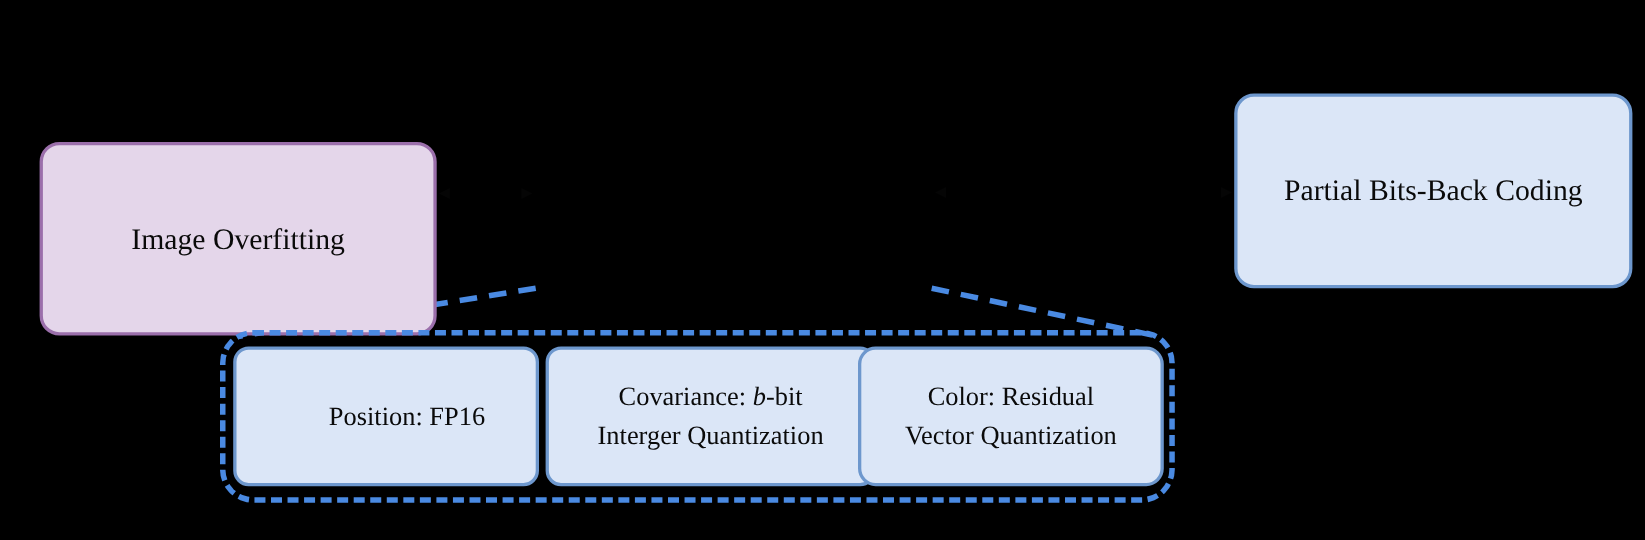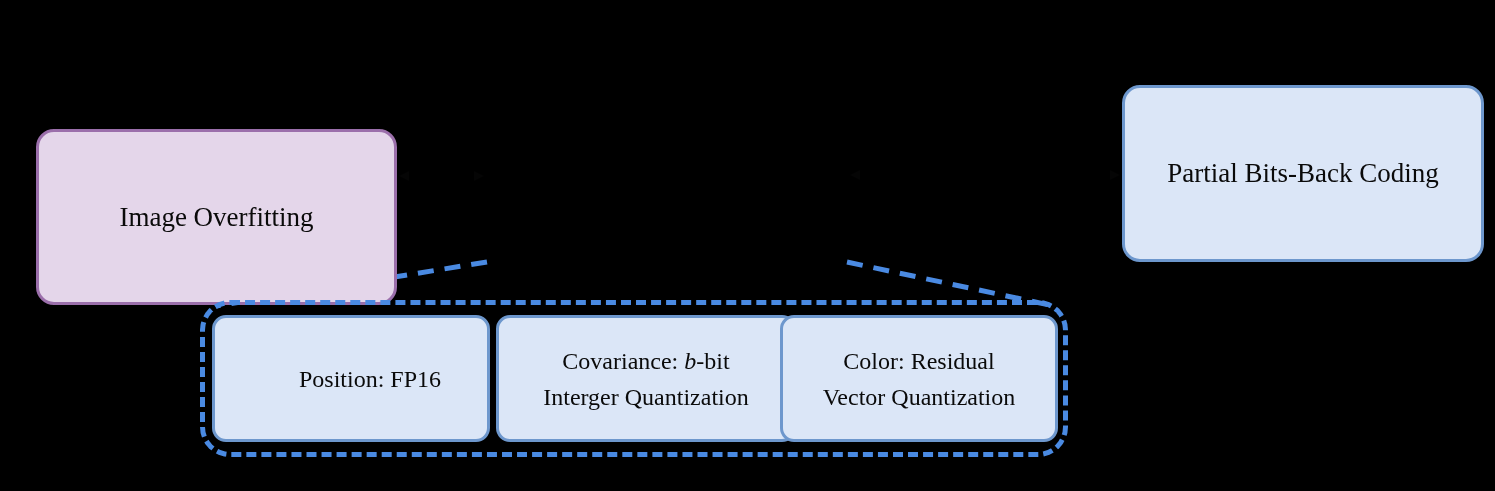--- a/index.html
+++ b/index.html
@@ -91,21 +91,21 @@
   }
   .subnode .label {
     display: block;
     padding: 0 10px;
     white-space: pre-line;
   }
   .subnode .ital { font-style: italic; }
 
   #sub-position    { left: 212px; top: 315px; width: 278px; height: 127px; padding-left: 38px; }
   #sub-covariance  { left: 496px; top: 315px; width: 300px; height: 127px; }
-  #sub-color       { left: 780px; top: 315px; width: 278px; height: 127px; }
+  #sub-color       { left: 780px; top: 315px; width: 278px; height: 127px; border-radius: 16px; }
 
   
   #connector-layer {
     position: absolute;
     left: 0; top: 0;
     width: 1495px; height: 491px;
     pointer-events: none;
   }
 </style>
 </head>

